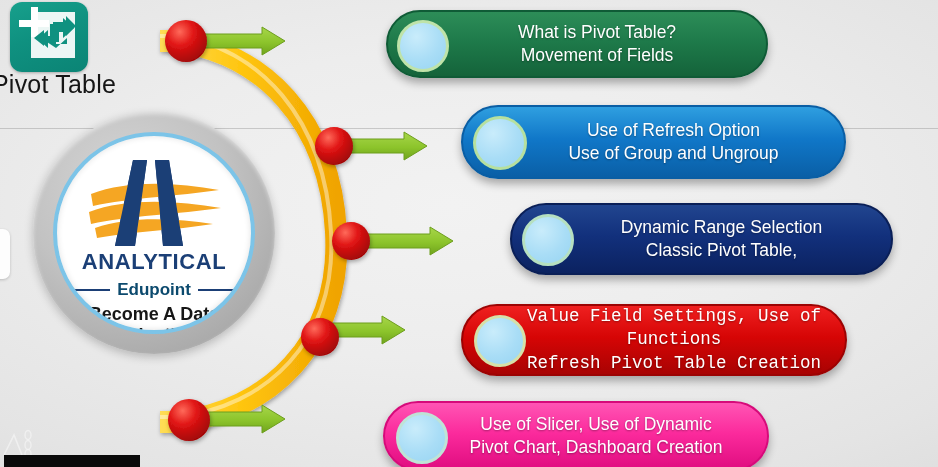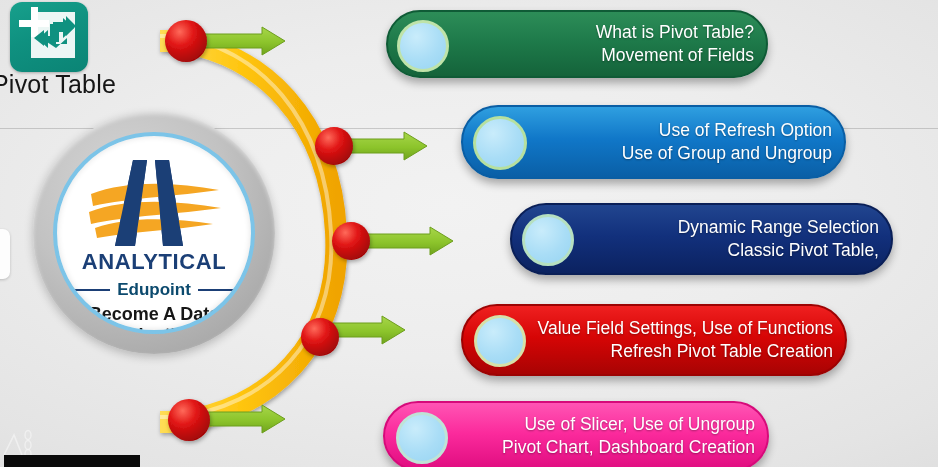--- a/index.html
+++ b/index.html
@@ -151,21 +151,21 @@
     align-items: center;
   }
   .card-bubble {
     position: absolute;
     border-radius: 50%;
     background: radial-gradient(circle at 36% 30%, #c9ecfb 0%, #a9ddf6 55%, #97d4f2 100%);
     box-sizing: border-box;
   }
   .card-text {
     width: 100%;
-    text-align: right;
+    text-align: center;
     color: #ffffff;
     line-height: 1.33;
     text-shadow: 0 1px 2px rgba(0,0,0,0.35);
     padding-left: 52px;
     padding-right: 12px;
     box-sizing: border-box;
   }
   .card-text .l2 { display: block; }
 
   
@@ -320,34 +320,34 @@
               border:2px solid #0a1f57;">
     <div class="card-bubble" style="left:10px; top:9px; width:52px; height:52px; border:3px solid #b6e0c0;"></div>
     <div class="card-text" style="font-size:17.5px;">
       <span>Dynamic Range Selection</span>
       <span class="l2">Classic Pivot Table,</span>
     </div>
   </div>
 
   <div class="card" style="left:461px; top:304px; width:386px; height:72px;
               background:linear-gradient(180deg,#ef2020 0%,#d60505 46%,#a80303 100%);
-              border:2px solid #9c0303;">
+              border:2px solid #9c0303;font-family:Liberation Mono, monospace;">
     <div class="card-bubble" style="left:11px; top:9px; width:52px; height:52px; border:3px solid #d6e0a8;"></div>
     <div class="card-text" style="font-size:17.5px;">
       <span>Value Field Settings, Use of Functions</span>
       <span class="l2">Refresh Pivot Table Creation</span>
     </div>
   </div>
 
   <div class="card" style="left:383px; top:401px; width:386px; height:70px;
               background:linear-gradient(180deg,#ff55b4 0%,#fb2a9c 46%,#e00d80 100%);
               border:2px solid #d60a7a;">
     <div class="card-bubble" style="left:11px; top:9px; width:52px; height:52px; border:3px solid #bfe3d6;"></div>
     <div class="card-text" style="font-size:17.5px;">
-      <span>Use of Slicer, Use of Ungroup</span>
+      <span>Use of Slicer, Use of Dynamic</span>
       <span class="l2">Pivot Chart, Dashboard Creation</span>
     </div>
   </div>
 
   <svg class="watermark" viewBox="0 0 46 32" aria-hidden="true">
     <path d="M2 30 L12 10 L20 30" fill="none" stroke="#ffffff" stroke-width="1.6" opacity="0.8"></path>
     <ellipse cx="26" cy="10" rx="3" ry="4.5" fill="none" stroke="#ffffff" stroke-width="1.4" opacity="0.8"></ellipse>
     <ellipse cx="26" cy="20" rx="3" ry="4.5" fill="none" stroke="#ffffff" stroke-width="1.4" opacity="0.8"></ellipse>
     <ellipse cx="26" cy="29" rx="3" ry="4.5" fill="none" stroke="#ffffff" stroke-width="1.4" opacity="0.8"></ellipse>
   </svg>

